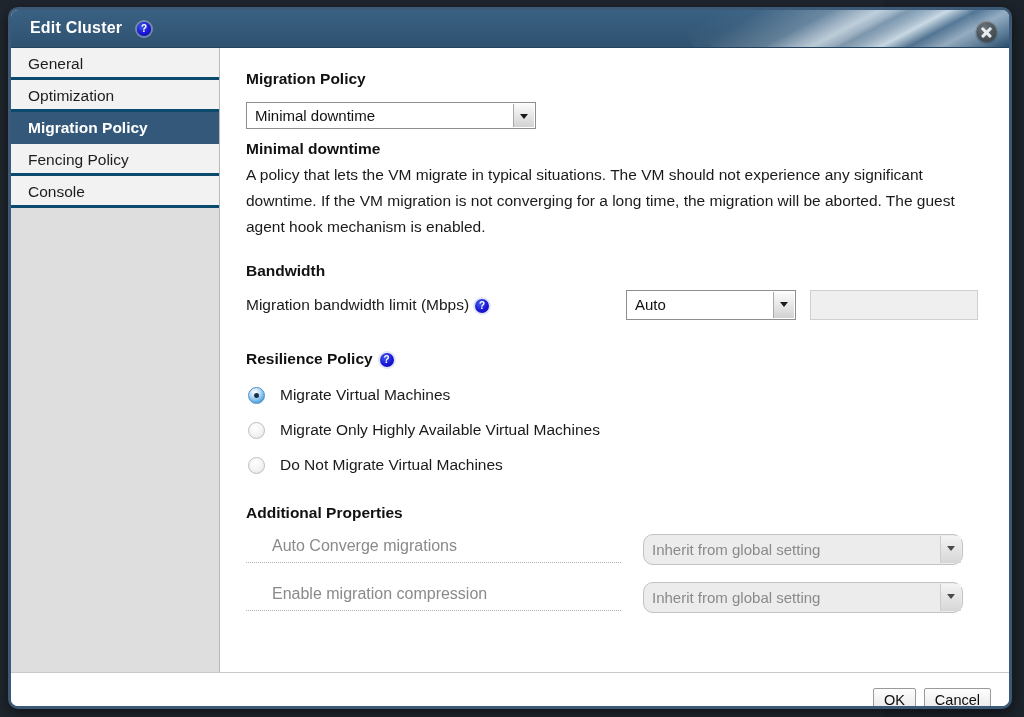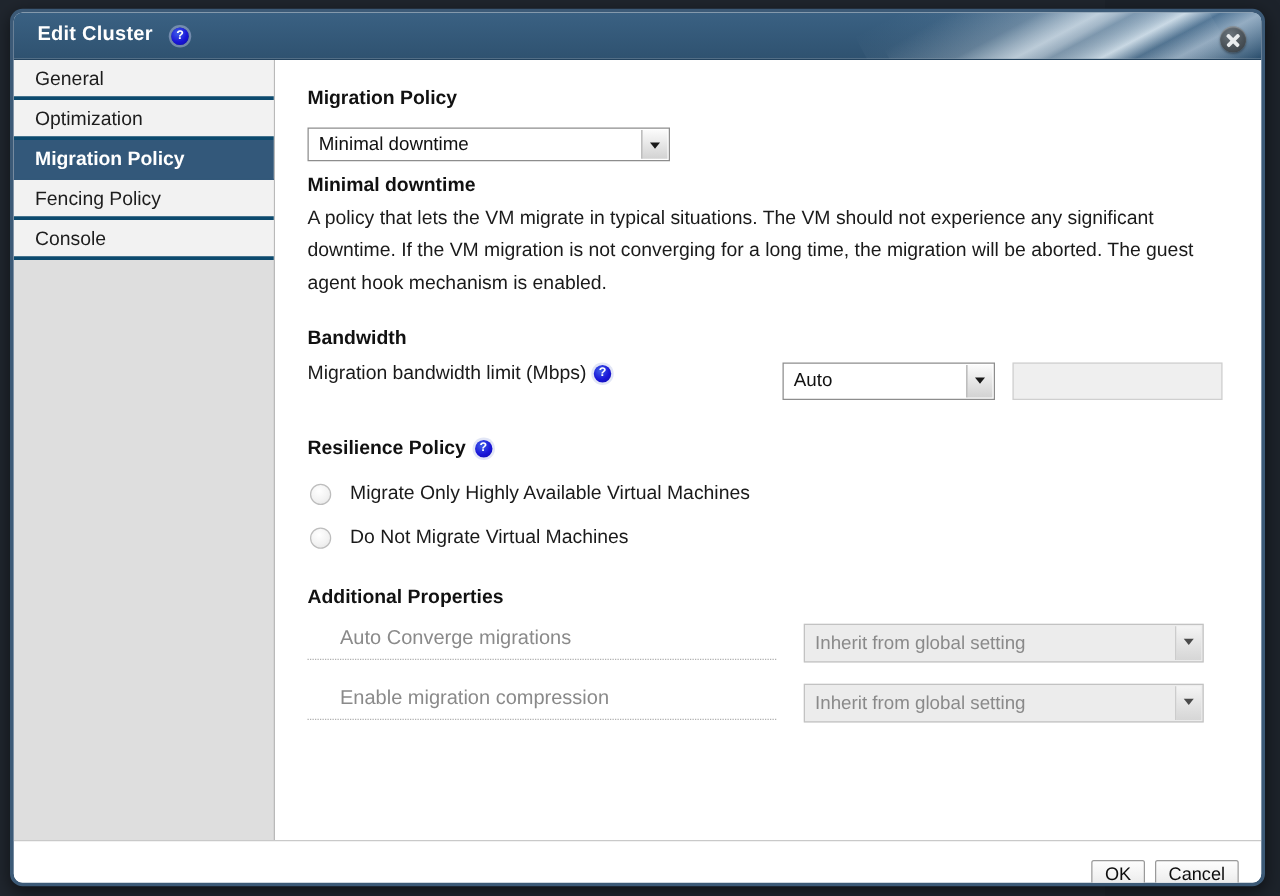--- a/index.html
+++ b/index.html
@@ -245,21 +245,21 @@
     background: linear-gradient(to bottom, #f4f4f4 0%, #e4e4e4 52%, #d6d6d6 100%);
     border-left: 1px solid #cccccc;
   }
   .select.disabled .arrow-box::after { border-top-color: #4a4a4a; }
 
   #policy-select { width: 290px; margin-bottom: 2px; }
 
   
   .bw-row {
     display: flex;
-    align-items: flex-start;
+    align-items: center;
     margin-top: 10px;
   }
   .bw-label {
     font-size: 15.5px;
     color: #1a1a1a;
     width: 380px;
     flex: 0 0 380px;
   }
   .bw-label .help-icon { margin-left: 6px; }
   #bw-select { width: 170px; height: 30px; flex: 0 0 170px; }
@@ -326,20 +326,21 @@
     padding: 0 0 7px 26px;
     border-bottom: 1px dotted #b0b0b0;
     box-sizing: border-box;
     white-space: nowrap;
   }
   .prop-select {
     width: 320px;
     height: 31px;
     margin-left: 22px;
     flex: 0 0 320px;
+    border-radius: 10px;
   }
   .prop-select .sel-text { line-height: 29px; }
 
   
   #footer {
     height: 40px;
     background: #ffffff;
     border-top: 1px solid #c9c9c9;
     display: flex;
     align-items: flex-end;
@@ -413,20 +414,24 @@
             <span class="arrow-box"></span>
           </div>
           <input id="bw-input" type="text" disabled="" value="" style="">
         </div>
 
         <div class="section-title" id="resilience-title">
           <span>Resilience Policy</span><span class="help-icon">?</span>
         </div>
 
         <div class="radio-row">
+          <span class="radio checked"></span>
+          <span class="radio-label">Migrate Virtual Machines</span>
+        </div>
+        <div class="radio-row">
           <span class="radio"></span>
           <span class="radio-label">Migrate Only Highly Available Virtual Machines</span>
         </div>
         <div class="radio-row">
           <span class="radio"></span>
           <span class="radio-label">Do Not Migrate Virtual Machines</span>
         </div>
 
         <div class="section-title" id="additional-title">Additional Properties</div>
 

